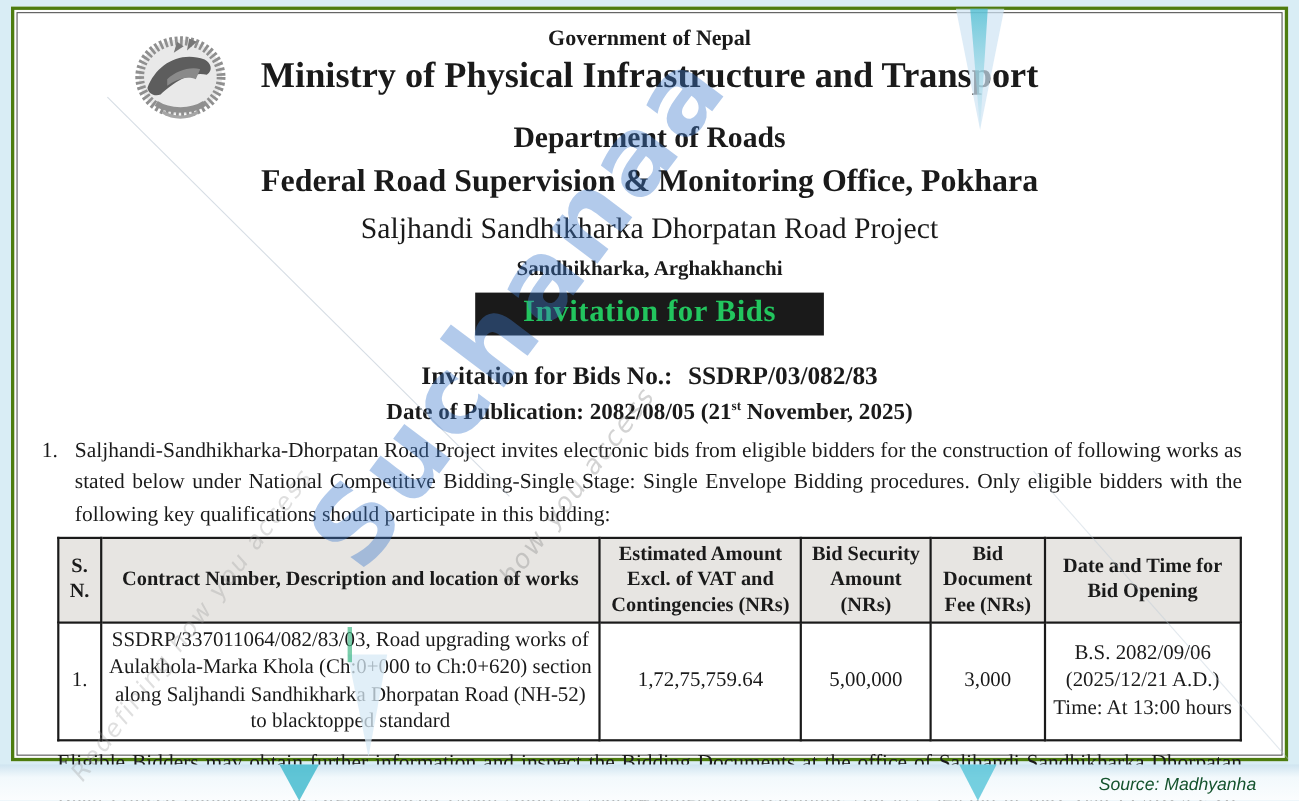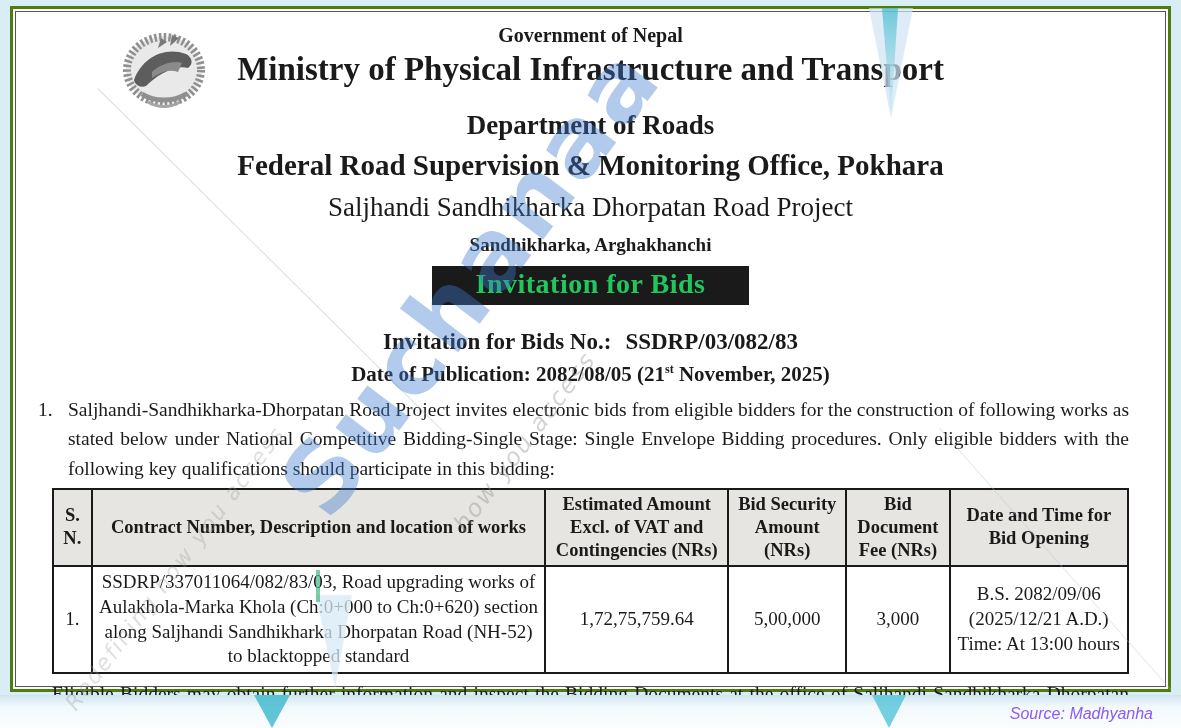--- a/index.html
+++ b/index.html
@@ -93,25 +93,25 @@
   }
   
   .footer-para {
     margin-top: 5px;
     font-size: 19.5px;
     line-height: 1.55;
     text-align: justify;
   }
   .source-credit {
     position: absolute;
-    right: 28px; bottom: 5px;
+    right: 39px; bottom: 5px;
     font-family: "Liberation Sans", sans-serif;
     font-style: italic;
     font-size: 16px;
-    color: #8b5cf6;
+    color: #14532d;
     z-index: 6;
   }
   
   .overlay { position: absolute; left: 0; top: 0; width: 1181px; height: 728px; pointer-events: none; z-index: 5; }
   .wm-site {
     position: absolute;
     left: 258px; top: 470px;
     font-family: "DejaVu Sans", sans-serif;
     font-weight: bold;
     font-size: 96px;

